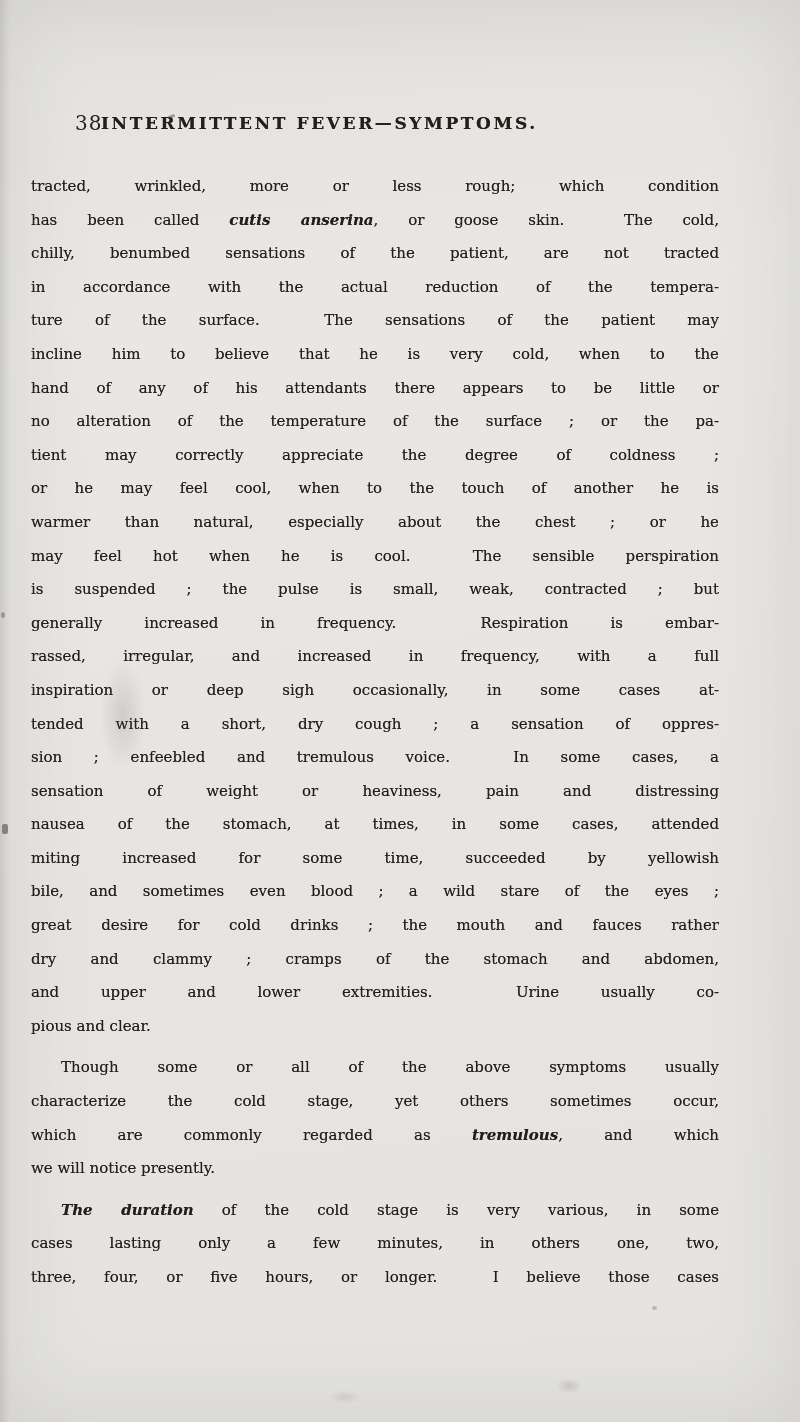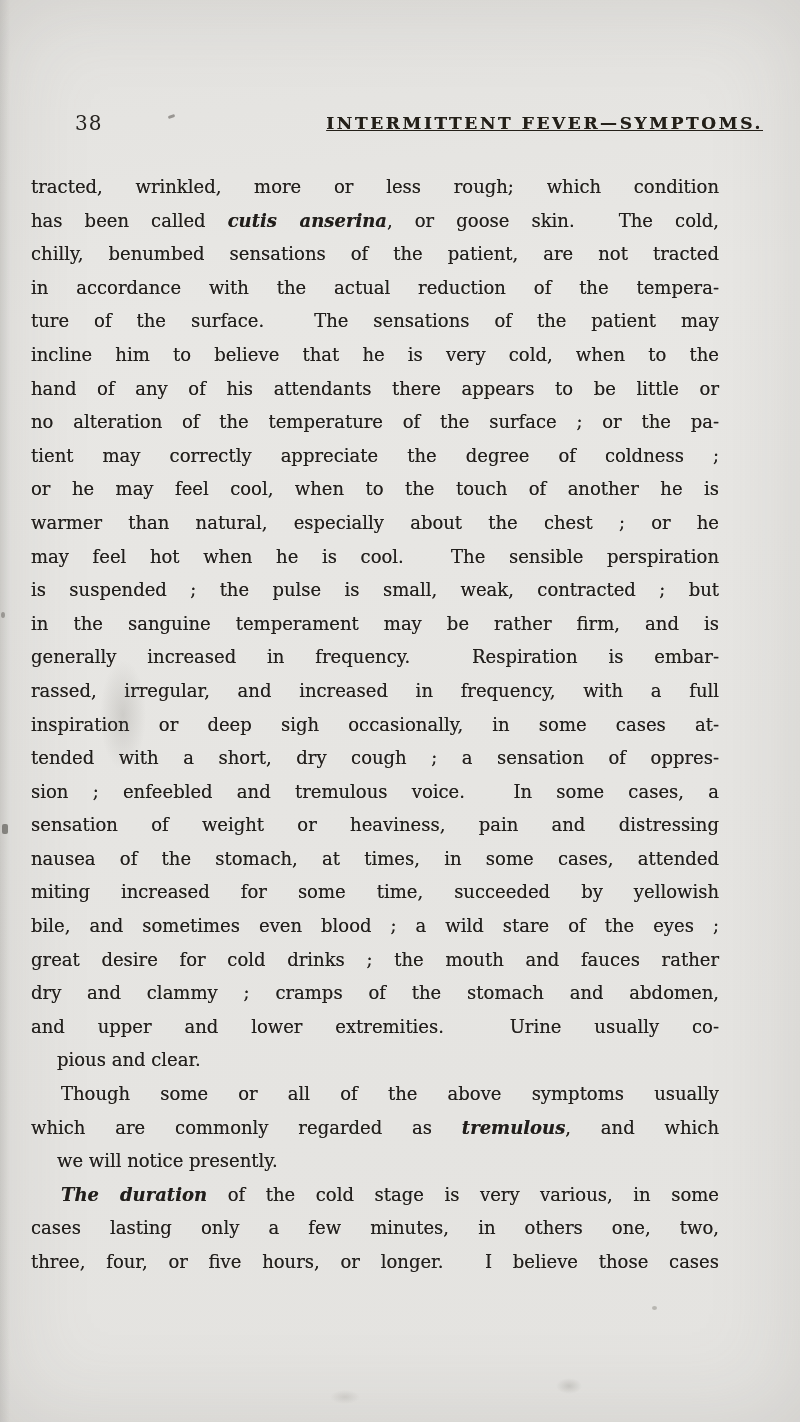--- a/index.html
+++ b/index.html
@@ -21,41 +21,40 @@
     background:linear-gradient(90deg,rgba(90,88,84,.14),rgba(90,88,84,0));
   }
   .running-head{
     position:absolute;top:109px;left:31px;width:688px;height:28px;margin-left:44px;
   }
   .pageno{
     position:absolute;left:0;top:2px;
     font-size:20px;letter-spacing:1px;color:#26231f;
   }
   .running-title{
-    position:absolute;left:0;right:0;top:4px;text-align:right;
+    position:absolute;left:0;right:0;top:4px;text-align:left;
     padding-left:26px; 
     font-size:17px;font-weight:bold;letter-spacing:2.6px;
     color:#242019;
     text-shadow:0 0 .5px rgba(20,18,15,.65);
     white-space:nowrap;
-    text-decoration:underline;
   }
   .body-text{
     position:absolute;top:170px;left:31px;width:688px;
-    font-size:18px;line-height:33.6px;
+    font-size:15px;line-height:33.6px;
     text-shadow:0 0 .5px rgba(25,22,18,.6);
   }
   .line{
     text-align:justify;
     text-align-last:justify;
     height:33.6px;
     white-space:nowrap; 
   }
-  .line.flush{text-align-last:left;margin-left:26px;}
-  .line.indent{text-indent:30px;}
+  .line.flush{text-align-last:left;}
+  .line.indent{text-indent:30px;margin-top:8px;}
   .it{font-style:italic;font-weight:bold;}
   
   .speck{position:absolute;border-radius:50%;pointer-events:none;}
   .sp1{left:168px;top:115px;width:7px;height:3px;background:rgba(60,56,50,.45);border-radius:2px;transform:rotate(-20deg);}
   .sp2{left:100px;top:660px;width:46px;height:110px;background:radial-gradient(closest-side,rgba(95,92,85,.18),rgba(95,92,85,0));}
   .sp3{left:2px;top:824px;width:6px;height:10px;background:rgba(50,47,42,.5);border-radius:2px;}
   .sp4{left:1px;top:612px;width:4px;height:6px;background:rgba(70,66,60,.4);}
   .sp5{left:652px;top:1306px;width:5px;height:4px;background:rgba(100,96,88,.35);}
   .sp6{left:556px;top:1378px;width:26px;height:16px;background:radial-gradient(closest-side,rgba(110,106,98,.22),rgba(110,106,98,0));}
   .sp7{left:330px;top:1390px;width:30px;height:14px;background:radial-gradient(closest-side,rgba(110,106,98,.16),rgba(110,106,98,0));}
@@ -76,35 +75,35 @@
       <div class="line"><span>in accordance with the actual reduction of the tempera-</span></div>
       <div class="line"><span>ture of the surface.&nbsp; The sensations of the patient may</span></div>
       <div class="line"><span>incline him to believe that he is very cold, when to the</span></div>
       <div class="line"><span>hand of any of his attendants there appears to be little or</span></div>
       <div class="line"><span>no alteration of the temperature of the surface ; or the pa-</span></div>
       <div class="line"><span>tient may correctly appreciate the degree of coldness ;</span></div>
       <div class="line"><span>or he may feel cool, when to the touch of another he is</span></div>
       <div class="line"><span>warmer than natural, especially about the chest ; or he</span></div>
       <div class="line"><span>may feel hot when he is cool.&nbsp; The sensible perspiration</span></div>
       <div class="line"><span>is suspended ; the pulse is small, weak, contracted ; but</span></div>
-      <div class="line"><span>in the sanguine temperament may be rather firm, and is</span></div>
       <div class="line"><span>generally increased in frequency.&nbsp; Respiration is embar-</span></div>
       <div class="line"><span>rassed, irregular, and increased in frequency, with a full</span></div>
       <div class="line"><span>inspiration or deep sigh occasionally, in some cases at-</span></div>
       <div class="line"><span>tended with a short, dry cough ; a sensation of oppres-</span></div>
       <div class="line"><span>sion ; enfeebled and tremulous voice.&nbsp; In some cases, a</span></div>
       <div class="line"><span>sensation of weight or heaviness, pain and distressing</span></div>
       <div class="line"><span>nausea of the stomach, at times, in some cases, attended</span></div>
       <div class="line"><span>miting increased for some time, succeeded by yellowish</span></div>
       <div class="line"><span>bile, and sometimes even blood ; a wild stare of the eyes ;</span></div>
       <div class="line"><span>great desire for cold drinks ; the mouth and fauces rather</span></div>
       <div class="line"><span>dry and clammy ; cramps of the stomach and abdomen,</span></div>
       <div class="line"><span>and upper and lower extremities.&nbsp; Urine usually co-</span></div>
       <div class="line flush"><span>pious and clear.</span></div>
       <div class="line indent"><span>Though some or all of the above symptoms usually</span></div>
+      <div class="line"><span>characterize the cold stage, yet others sometimes occur,</span></div>
       <div class="line"><span>which are commonly regarded as </span><span class="it">tremulous</span><span>, and which</span></div>
       <div class="line flush"><span>we will notice presently.</span></div>
       <div class="line indent"><span class="it">The duration</span><span> of the cold stage is very various, in some</span></div>
       <div class="line"><span>cases lasting only a few minutes, in others one, two,</span></div>
       <div class="line"><span>three, four, or five hours, or longer.&nbsp; I believe those cases</span></div>
     </div>
 
   <div class="speck sp1"></div>
   <div class="speck sp2"></div>
   <div class="speck sp3"></div>

